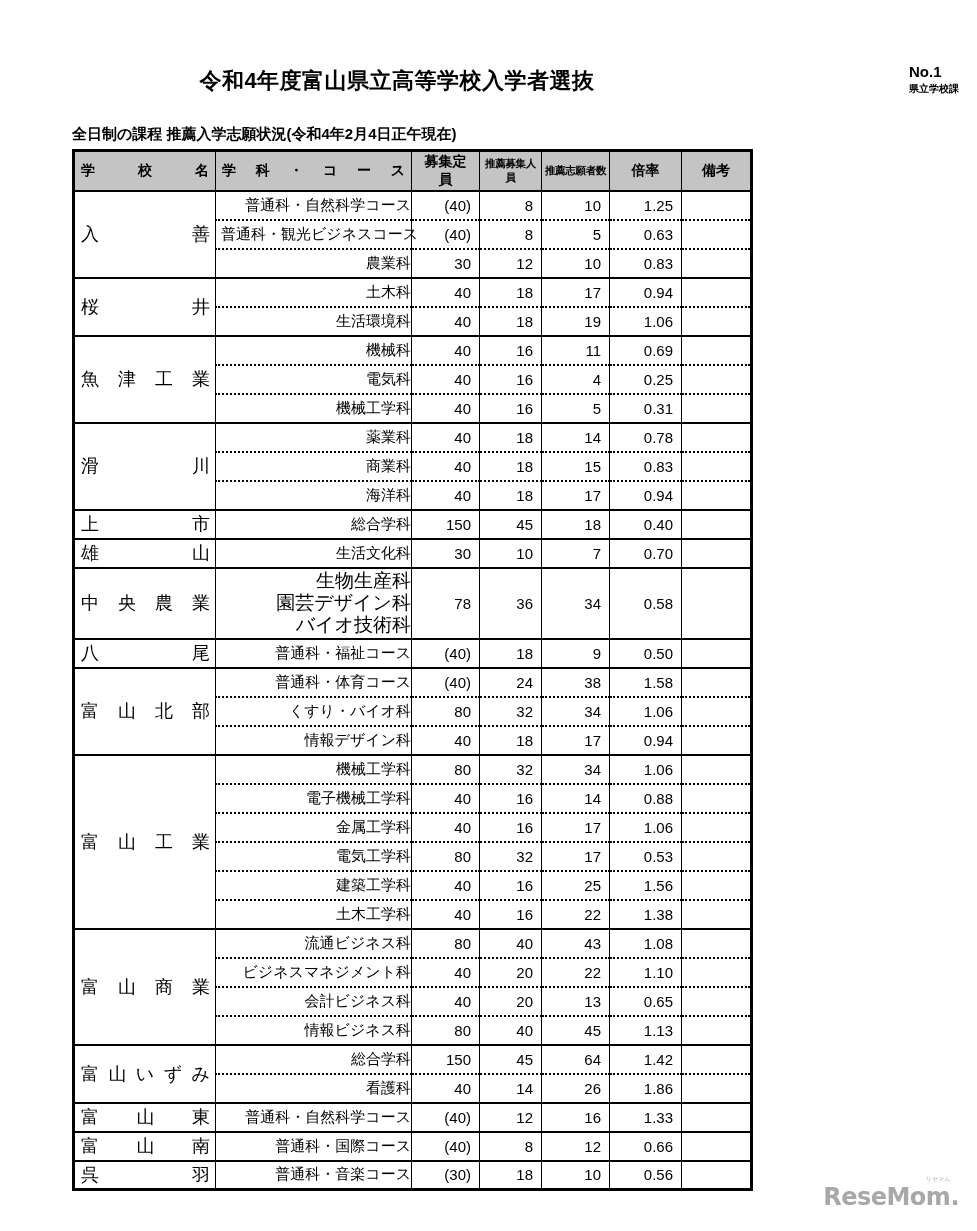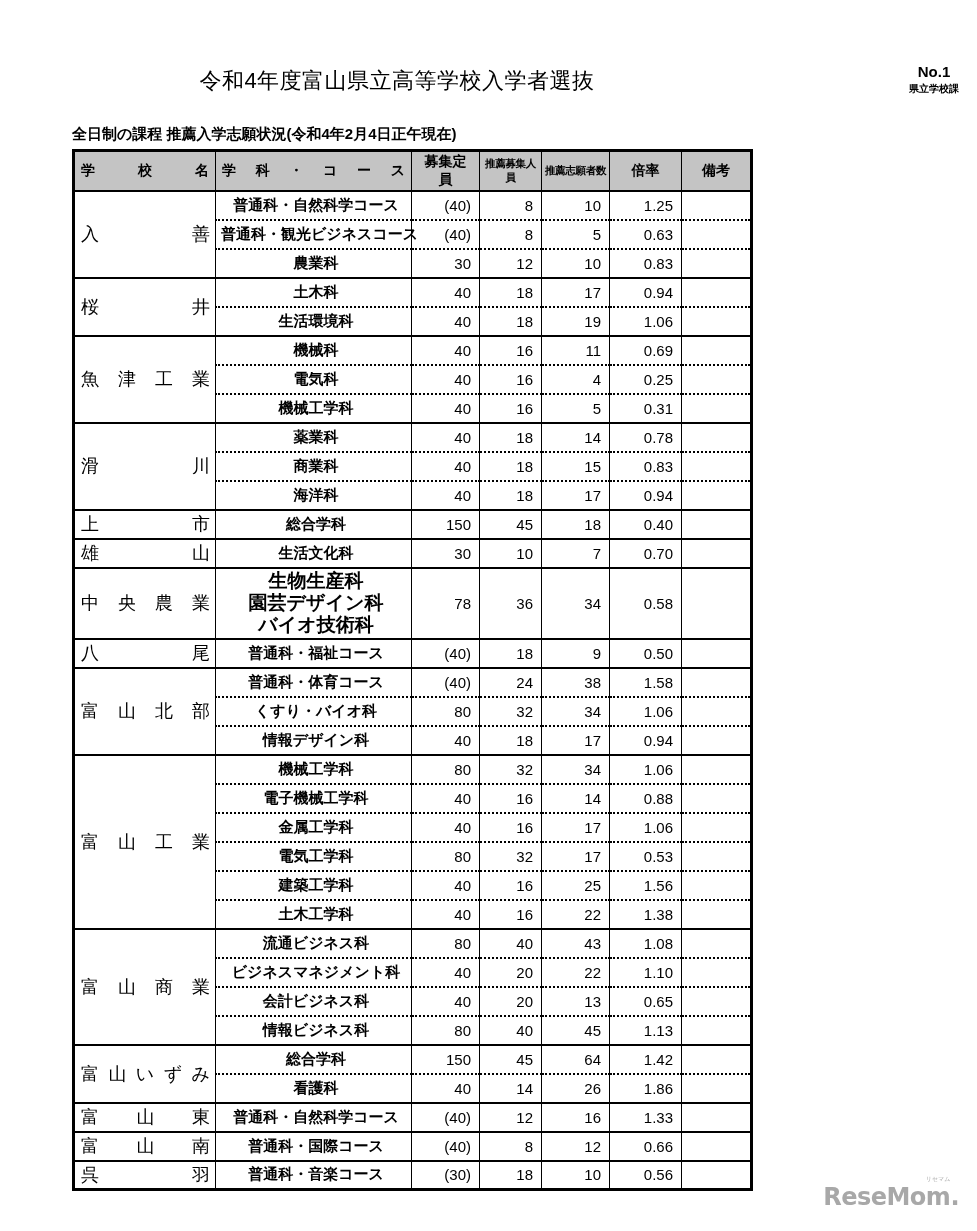--- a/index.html
+++ b/index.html
@@ -24,28 +24,28 @@
     width: 977px;
     height: 56px;
   }
   .doc-title {
     position: absolute;
     left: 0;
     top: 6px;
     width: 794px;
     text-align: center;
     font-size: 22px;
-    font-weight: normal;
+    font-weight: bold;
     letter-spacing: 0.5px;
   }
   .header-right {
     position: absolute;
     right: 18px;
     top: 2px;
-    text-align: center;
+    text-align: left;
     line-height: 1.35;
   }
   .header-right .no-line {
     font-size: 15px;
     font-weight: bold;
   }
   .header-right .dept-line {
     font-size: 10px;
     font-weight: bold;
   }
@@ -118,25 +118,24 @@
   
   td.school {
     text-align: justify;
     text-align-last: justify;
     text-justify: inter-character;
     padding: 0 5px 0 6px;
     font-size: 18px;
     border-right: 1.5px solid #000;
   }
   td.dept {
-    text-align: center;
+    text-align: right;
     padding-left: 5px;
     white-space: nowrap;
     font-size: 15px;
-    font-weight: bold;
   }
   td.dept.multi {
     line-height: 1.18;
     padding-top: 1px;
     padding-bottom: 1px;
     font-size: 19px;
   }
   td.num {
     text-align: right;
     padding-right: 8px;

